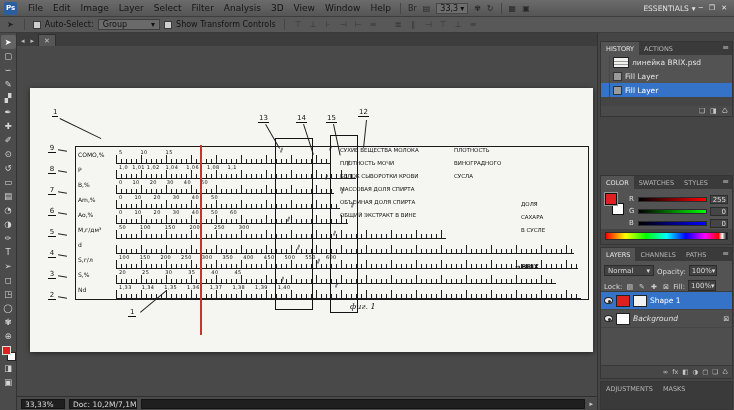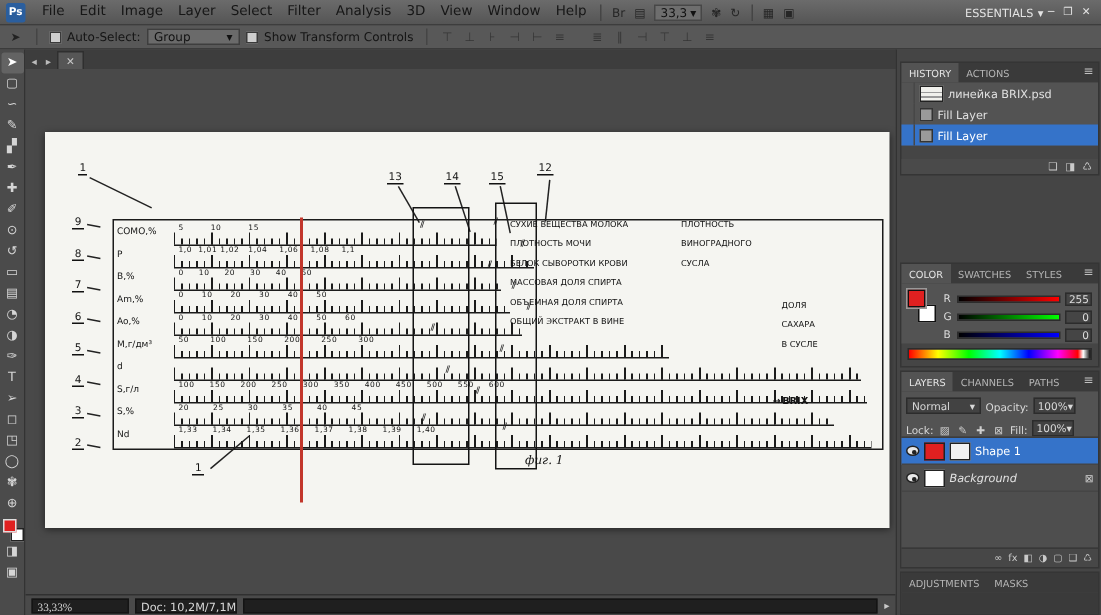--- a/index.html
+++ b/index.html
@@ -49,21 +49,21 @@
   .doctab { height:12px; background:#565656; color:#dedede; font-size:7.5px; display:flex; align-items:center;
             gap:5px; padding:0 5px; border:1px solid #2f2f2f; border-bottom:none; white-space:nowrap; }
   .doctab .close { font-size:7px; color:#c7c7c7; }
   .canvas { flex:1; position:relative; background:#494949; overflow:hidden; }
 
   
   .statusbar { height:14px; background:#4a4a4a; border-top:1px solid #303030; display:flex;
                align-items:center; gap:4px; padding:0 4px; flex:none; }
   .sfield { background:#1f1f1f; color:#d8d8d8; font-size:7.5px; height:10px; line-height:9px;
             padding:0 3px; border:1px solid #141414; white-space:nowrap; }
-  .sfield.zoom { width:65px;font-family:Liberation Serif, serif; }
+  .sfield.zoom { width:44px; }
   .sfield.doc { width:68px; }
   .sfield.long { flex:1; }
   .sarrow { color:#c9c9c9; font-size:7px; }
 
   
   .page { position:absolute; left:13px; top:42px; width:563px; height:264px; background:#f5f5f1;
           box-shadow:0 1px 5px rgba(0,0,0,.55); color:#141414; }
   .rule { position:absolute; left:45px; top:58px; width:514px; height:154px; border:1px solid #1b1b1b; padding-top:2px; }
   .srow { position:relative; height:15px; }
   .slabel { position:absolute; left:2px; top:2px; font-size:6px; white-space:nowrap; color:#141414; }

